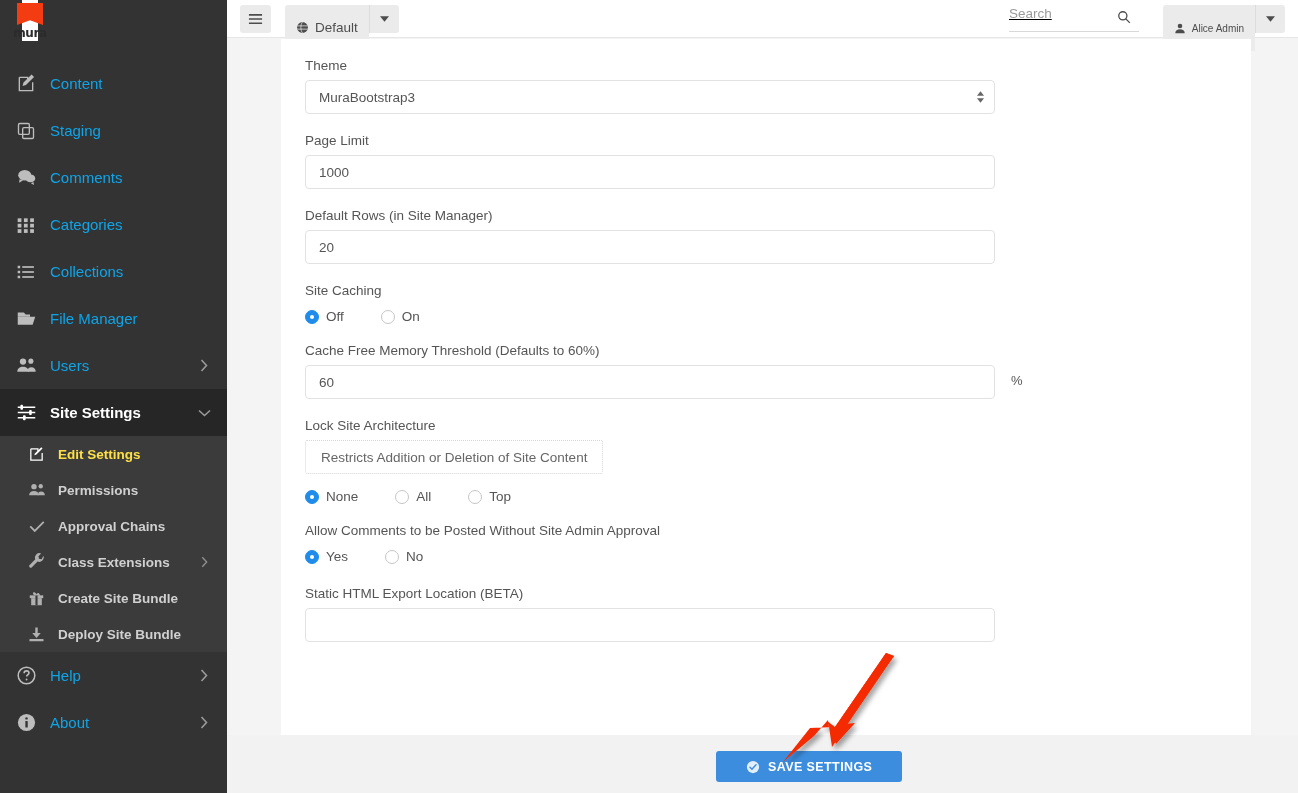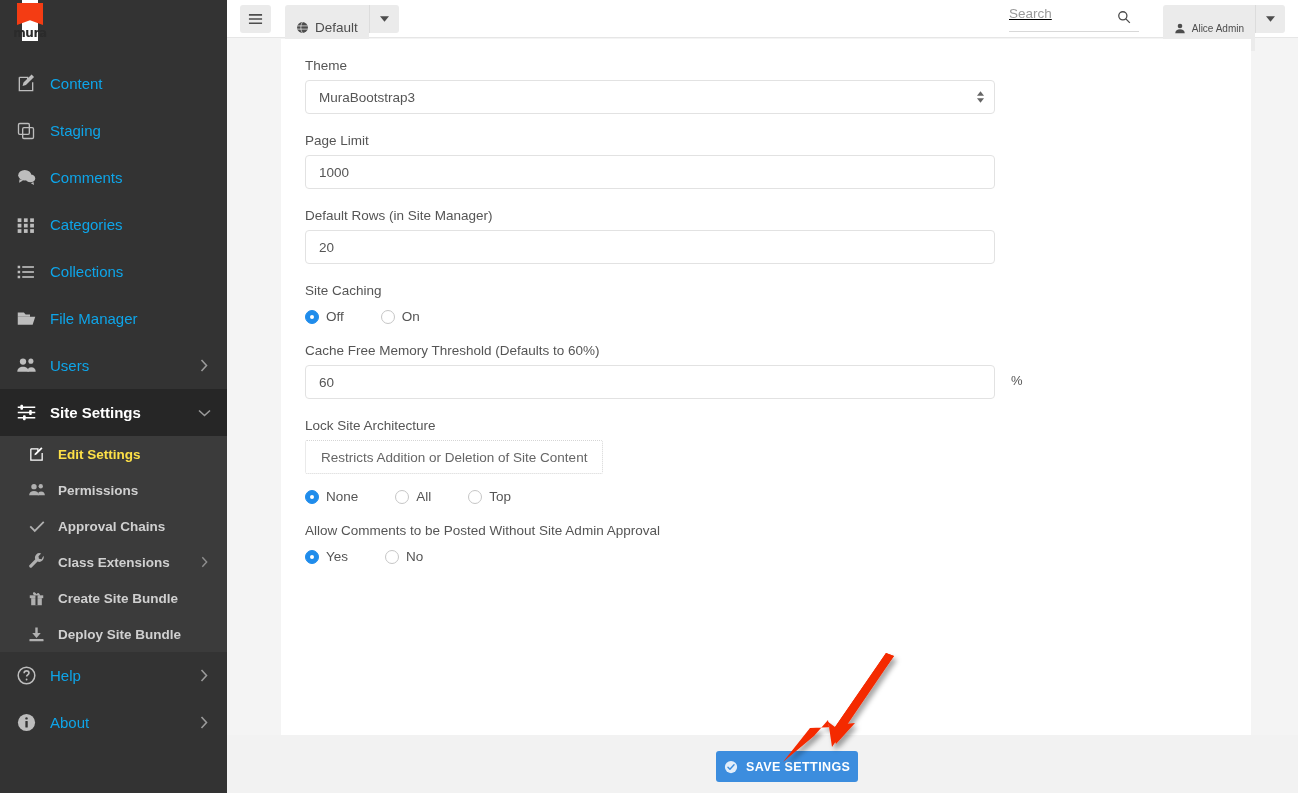--- a/index.html
+++ b/index.html
@@ -216,21 +216,21 @@
   }
 
   
   #footer-bar {
     position: absolute; left: 227px; top: 735px;
     width: 1071px; height: 58px;
     background: #f2f2f2;
   }
   #save-btn {
     position: absolute; left: 716px; top: 751px;
-    height: 31px; padding: 0 8px;
+    height: 31px; padding: 0 30px;
     background: #3c8dde; border: none; border-radius: 3px;
     color: #ffffff; font-size: 12.5px; font-weight: bold;
     letter-spacing: 0.4px;
     display: flex; align-items: center; gap: 8px;
     cursor: pointer;
     font-family: "Liberation Sans", sans-serif;
   }
   #arrow-annotation {
     position: absolute; left: 770px; top: 650px;
     width: 140px; height: 125px;
@@ -605,20 +605,24 @@
             <span class="radio on"></span>
             <span class="radio-lbl">Yes</span>
           </label>
           <label class="radio-opt">
             <span class="radio"></span>
             <span class="radio-lbl">No</span>
           </label>
         </div>
       </div>
 
+      <div class="field" style="margin-top:22px">
+        <div class="field-label">Static HTML Export Location (BETA)</div>
+        <input class="ctl" type="text" value="" style="">
+      </div>
 
     </div>
   </div>
 
   <div id="footer-bar"></div>
 
   <button id="save-btn">
     <span>
       <svg width="14" height="14" viewBox="0 0 24 24" fill="#ffffff" opacity="0.85">
         <circle cx="12" cy="12" r="10.5"></circle>

